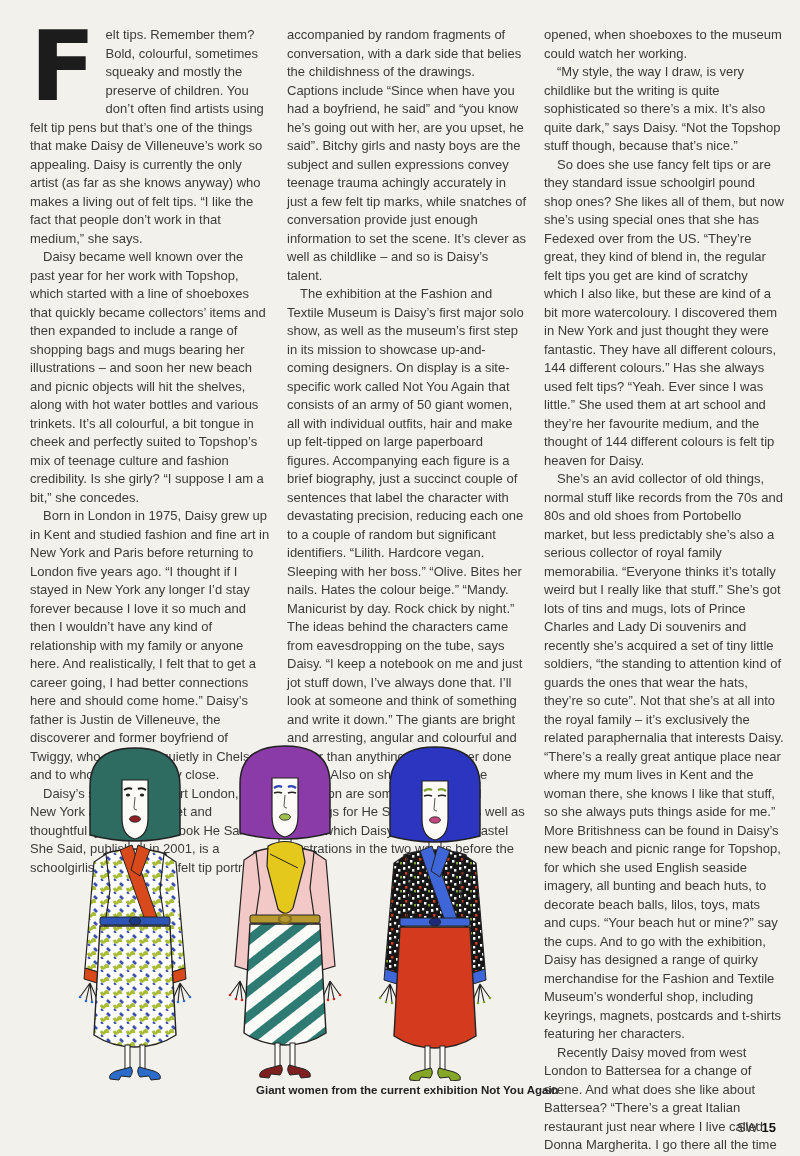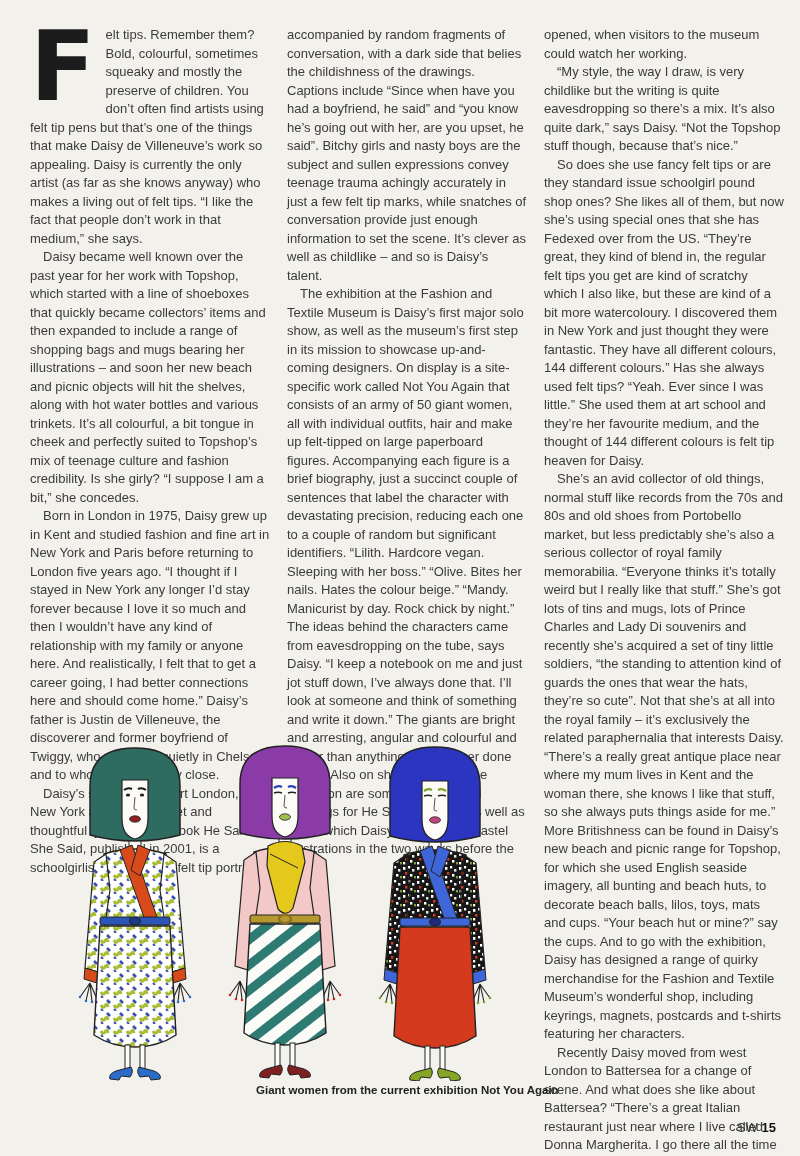--- a/index.html
+++ b/index.html
@@ -26,22 +26,22 @@
       <p class="noindent"><span class="dropcap">F</span><span>elt tips. Remember them? Bold, colourful, sometimes squeaky and mostly the preserve of children. You don’t often find artists using felt tip pens but that’s one of the things that make Daisy de Villeneuve’s work so appealing. Daisy is currently the only artist (as far as she knows anyway) who makes a living out of felt tips. “I like the fact that people don’t work in that medium,” she says.</span></p>
       <p>Daisy became well known over the past year for her work with Topshop, which started with a line of shoeboxes that quickly became collectors’ items and then expanded to include a range of shopping bags and mugs bearing her illustrations – and soon her new beach and picnic objects will hit the shelves, along with hot water bottles and various trinkets. It’s all colourful, a bit tongue in cheek and perfectly suited to Topshop’s mix of teenage culture and fashion credibility. Is she girly? “I suppose I am a bit,” she concedes.</p>
       <p>Born in London in 1975, Daisy grew up in Kent and studied fashion and fine art in New York and Paris before returning to London five years ago. “I thought if I stayed in New York any longer I’d stay forever because I love it so much and then I wouldn’t have any kind of relationship with my family or anyone here. And realistically, I felt that to get a career going, I had better connections here and should come home.” Daisy’s father is Justin de Villeneuve, the discoverer and former boyfriend of Twiggy, who now lives quietly in Chelsea and to whom Daisy is very close.</p>
       <p><span>Daisy’s slow drawl is part London, part New York and she’s a quiet and thoughtful type. Her first book </span><span class="it">He Said She Said</span><span>, published in 2001, is a schoolgirlish collection of felt tip portraits</span></p>
     </div>
     <div class="col">
       <p class="noindent"><span>accompanied by random fragments of conversation, with a dark side that belies the childishness of the drawings. Captions include “Since when have </span><span class="it">you</span><span> had a boyfriend, he said” and “you know he’s going out with her, are you upset, he said”. Bitchy girls and nasty boys are the subject and sullen expressions convey teenage trauma achingly accurately in just a few felt tip marks, while snatches of conversation provide just enough information to set the scene. It’s clever as well as childlike – and so is Daisy’s talent.</span></p>
       <p><span>The exhibition at the Fashion and Textile Museum is Daisy’s first major solo show, as well as the museum’s first step in its mission to showcase up-and-coming designers. On display is a site-specific work called </span><span class="it">Not You Again</span><span> that consists of an army of 50 giant women, all with individual outfits, hair and make up felt-tipped on large paperboard figures. Accompanying each figure is a brief biography, just a succinct couple of sentences that label the character with devastating precision, reducing each one to a couple of random but significant identifiers. “Lilith. Hardcore vegan. Sleeping with her boss.” “Olive. Bites her nails. Hates the colour beige.” “Mandy. Manicurist by day. Rock chick by night.” The ideas behind the characters came from eavesdropping on the tube, says Daisy. “I keep a notebook on me and just jot stuff down, I’ve always done that. I’ll look at someone and think of something and write it down.” The giants are bright and arresting, angular and colourful and bigger than anything Daisy’s ever done before. Also on show as part of the exhibition are some of the original drawings for </span><span class="it">He Said She Said</span><span> as well as a wall which Daisy covered with pastel illustrations in the two weeks before the show</span></p>
     </div>
     <div class="col">
-      <p class="noindent">opened, when visitors to the museum could watch her working.</p>
-      <p>“My style, the way I draw, is very childlike but the writing is quite eavesdropping so there’s a mix. It’s also quite dark,” says Daisy. “Not the Topshop stuff though, because that’s nice.”</p>
+      <p class="noindent">opened, when shoeboxes to the museum could watch her working.</p>
+      <p>“My style, the way I draw, is very childlike but the writing is quite sophisticated so there’s a mix. It’s also quite dark,” says Daisy. “Not the Topshop stuff though, because that’s nice.”</p>
       <p>So does she use fancy felt tips or are they standard issue schoolgirl pound shop ones? She likes all of them, but now she’s using special ones that she has Fedexed over from the US. “They’re great, they kind of blend in, the regular felt tips you get are kind of scratchy which I also like, but these are kind of a bit more watercoloury. I discovered them in New York and just thought they were fantastic. They have all different colours, 144 different colours.” Has she always used felt tips? “Yeah. Ever since I was little.” She used them at art school and they’re her favourite medium, and the thought of 144 different colours is felt tip heaven for Daisy.</p>
       <p>She’s an avid collector of old things, normal stuff like records from the 70s and 80s and old shoes from Portobello market, but less predictably she’s also a serious collector of royal family memorabilia. “Everyone thinks it’s totally weird but I really like that stuff.” She’s got lots of tins and mugs, lots of Prince Charles and Lady Di souvenirs and recently she’s acquired a set of tiny little soldiers, “the standing to attention kind of guards the ones that wear the hats, they’re so cute”. Not that she’s at all into the royal family – it’s exclusively the related paraphernalia that interests Daisy. “There’s a really great antique place near where my mum lives in Kent and the woman there, she knows I like that stuff, so she always puts things aside for me.” More Britishness can be found in Daisy’s new beach and picnic range for Topshop, for which she used English seaside imagery, all bunting and beach huts, to decorate beach balls, lilos, toys, mats and cups. “Your beach hut or mine?” say the cups. And to go with the exhibition, Daisy has designed a range of quirky merchandise for the Fashion and Textile Museum’s wonderful shop, including keyrings, magnets, postcards and t-shirts featuring her characters.</p>
       <p><span>Recently Daisy moved from west London to Battersea for a change of scene. And what does she like about Battersea? “There’s a great Italian restaurant just near where I live called Donna Margherita. I go there all the time and they know me there.” Just like the </span></p>
 
     </div>
   </div>
 
   <svg class="illustration" viewBox="0 0 470 345" xmlns="http://www.w3.org/2000/svg">
     <defs>
       <pattern id="pat1" width="13" height="13" patternUnits="userSpaceOnUse">

